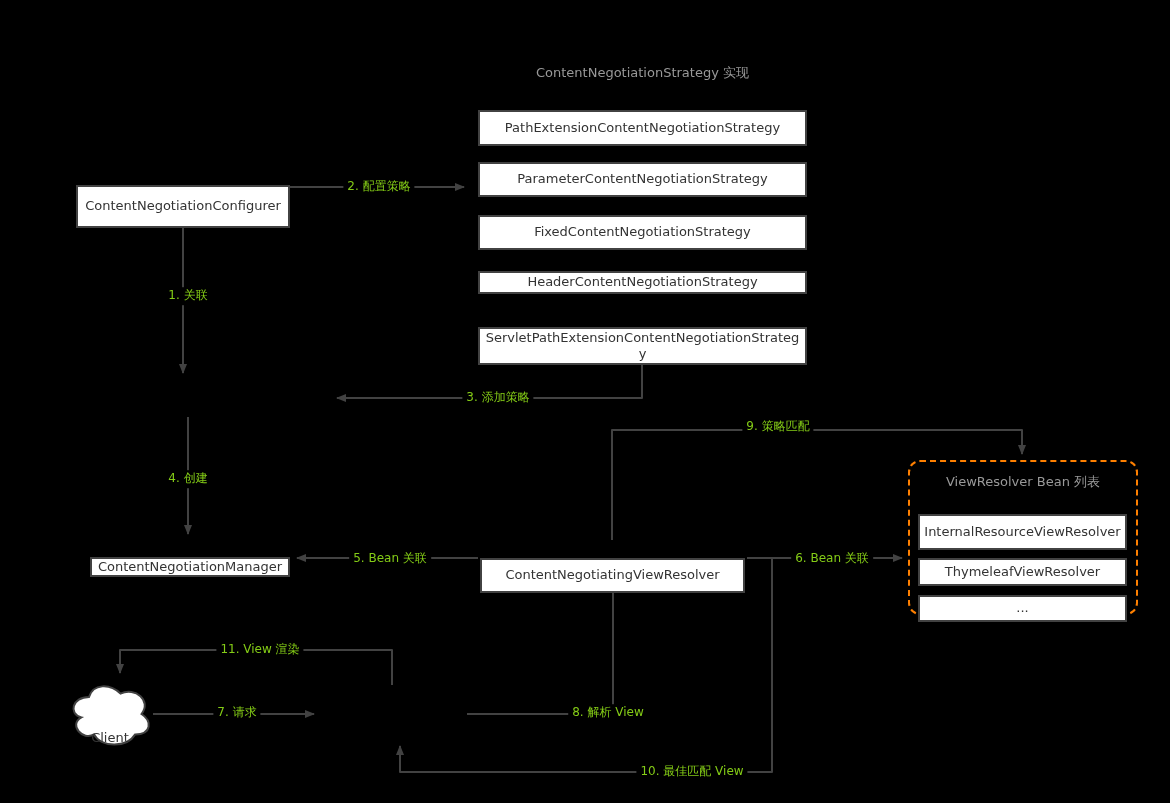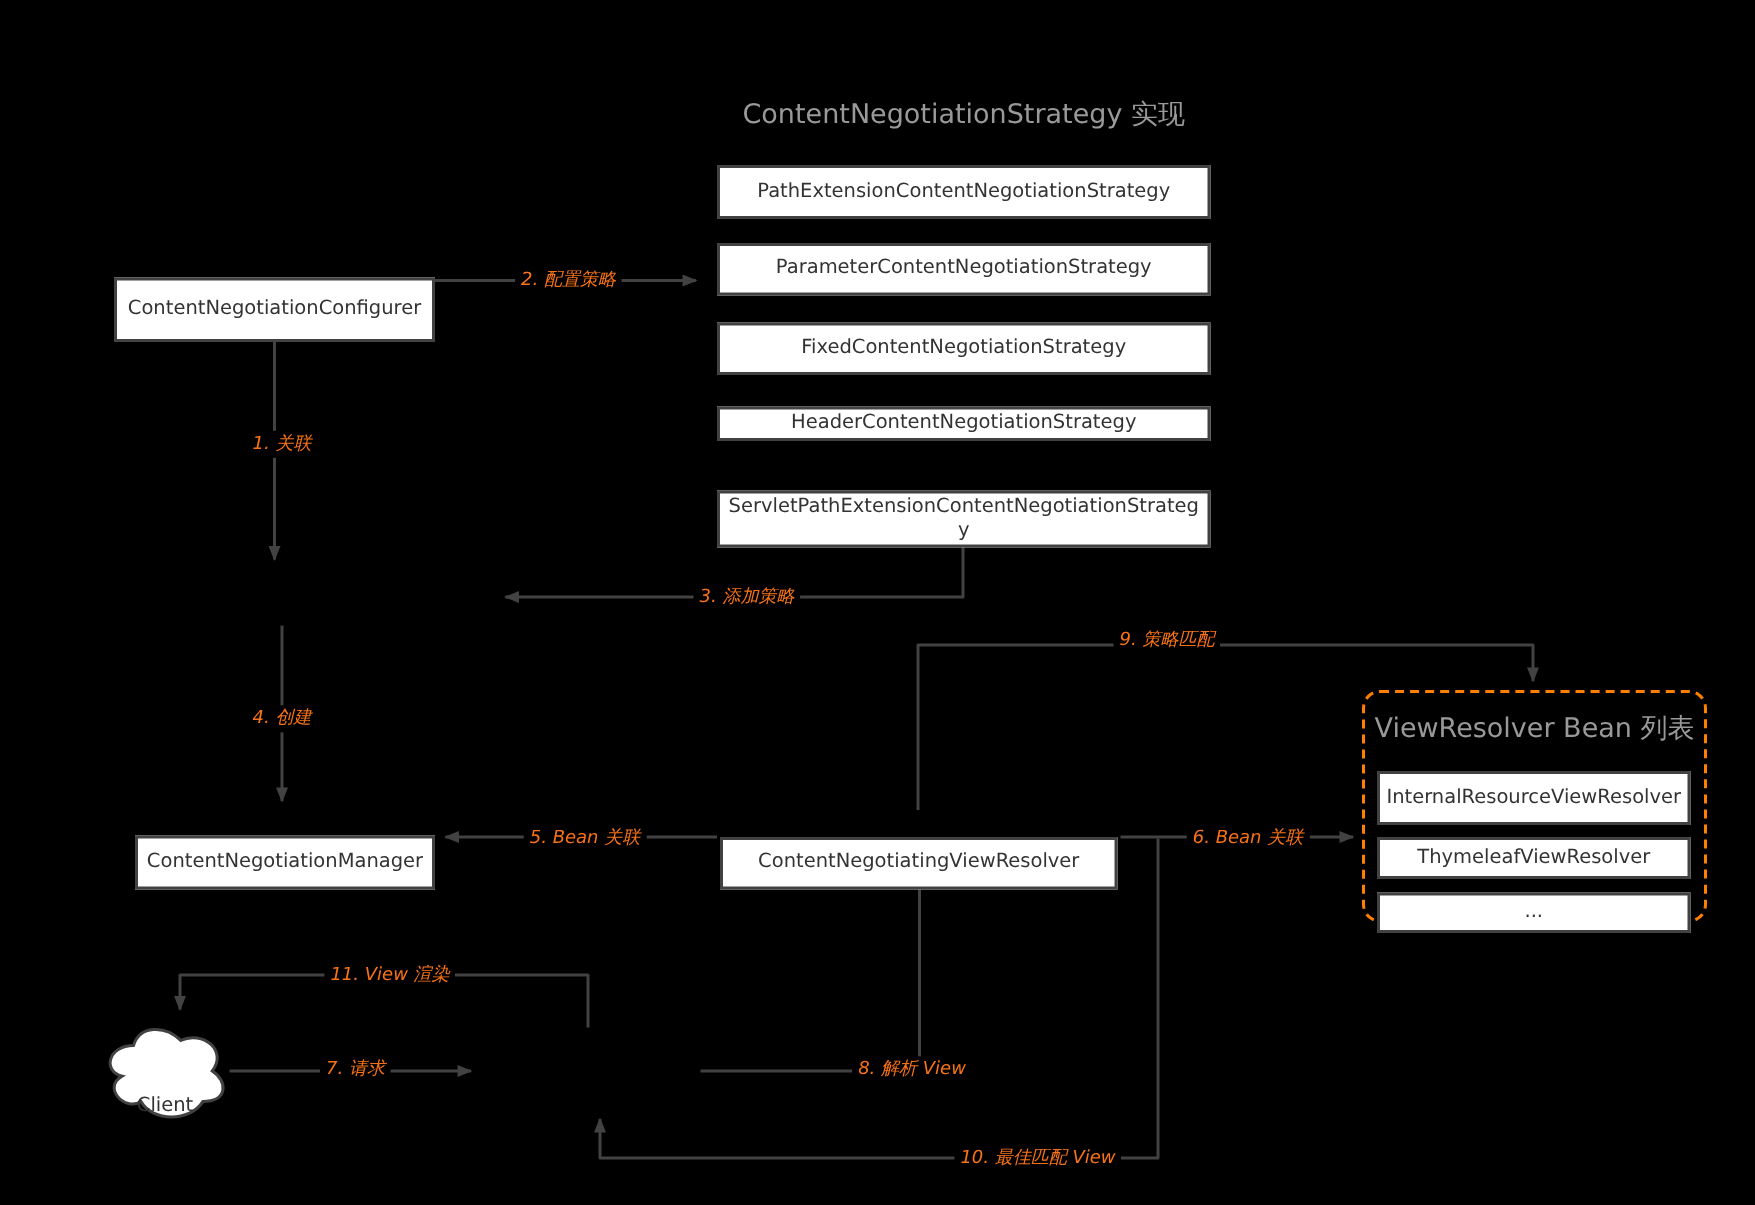--- a/index.html
+++ b/index.html
@@ -26,32 +26,31 @@
     text-align:center;
     word-break:break-all;
     padding:2px 4px;
     z-index:2;
     margin-top:17px;
   }
   .edge-label {
     position:absolute;
     transform:translate(-50%,-50%);
     background:#000;
-    color:#f97316;
+    color:#84cc16;
     font-size:12px;
     line-height:1.3;
     white-space:nowrap;
     padding:1px 4px;
     z-index:3;
-    font-style:italic;
   }
   .group-title {
     position:absolute;
     color:#999;
-    font-size:18px;
+    font-size:13px;
     text-align:center;
     z-index:2;
   }
   .dashed-group {
     position:absolute;
     border:2px dashed #FF8000;
     border-radius:12px;
     z-index:1;
   }
   .cloud-label {
@@ -93,21 +92,21 @@
 
   <div class="group-title" style="left:478px;top:64px;width:329px">ContentNegotiationStrategy 实现</div>
 
   <div class="node" style="left:478px;top:93px;width:329px;height:36px">PathExtensionContentNegotiationStrategy</div>
   <div class="node" style="left:478px;top:145px;width:329px;height:35px">ParameterContentNegotiationStrategy</div>
   <div class="node" style="left:478px;top:198px;width:329px;height:35px">FixedContentNegotiationStrategy</div>
   <div class="node" style="left:478px;top:254px;width:329px;height:23px">HeaderContentNegotiationStrategy</div>
   <div class="node" style="left:478px;top:310px;width:329px;height:38px">ServletPathExtensionContentNegotiationStrategy</div>
 
   <div class="node" style="left:76px;top:168px;width:214px;height:43px">ContentNegotiationConfigurer</div>
-  <div class="node" style="left:90px;top:540px;width:200px;height:36px">ContentNegotiationManager</div>
+  <div class="node" style="left:90px;top:540px;width:200px;height:20px">ContentNegotiationManager</div>
 
   <div class="node" style="left:480px;top:541px;width:265px;height:35px">ContentNegotiatingViewResolver</div>
 
   <div class="dashed-group" style="left:908px;top:460px;width:230px;height:155px"></div>
   <div class="group-title" style="left:908px;top:473px;width:230px">ViewResolver Bean 列表</div>
   <div class="node" style="left:918px;top:497px;width:209px;height:36px">InternalResourceViewResolver</div>
   <div class="node" style="left:918px;top:541px;width:209px;height:28px">ThymeleafViewResolver</div>
   <div class="node" style="left:918px;top:578px;width:209px;height:27px">...</div>
 
   <div class="cloud-label" style="left:110px;top:714px">Client</div>

